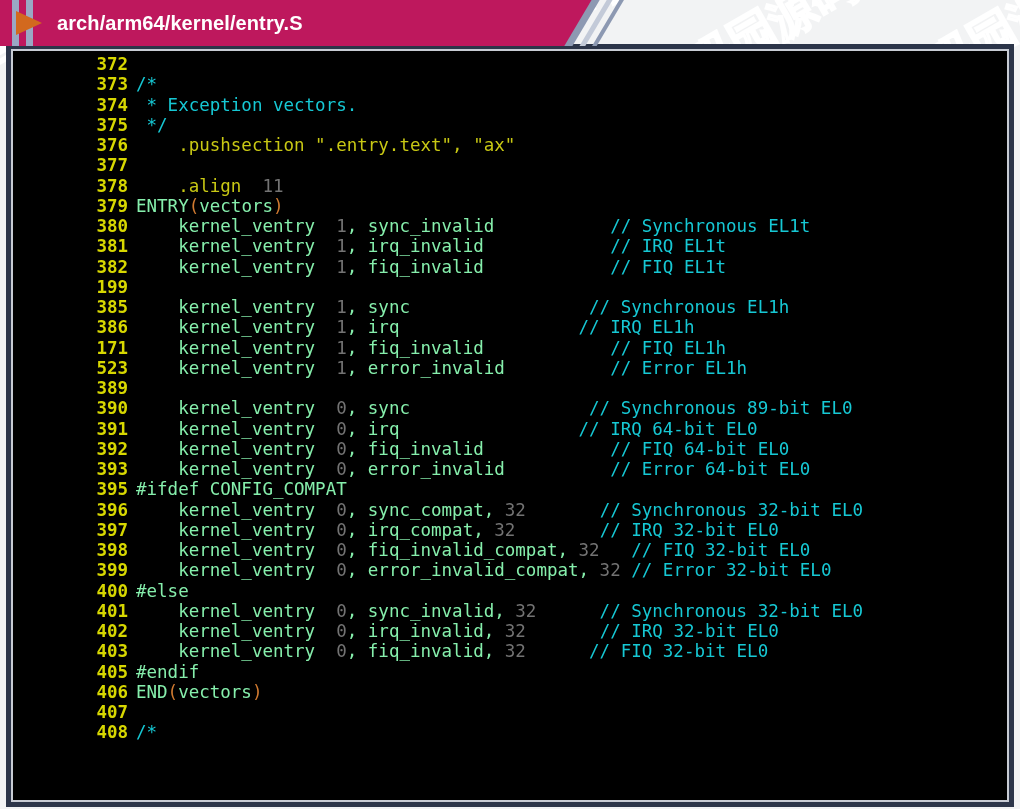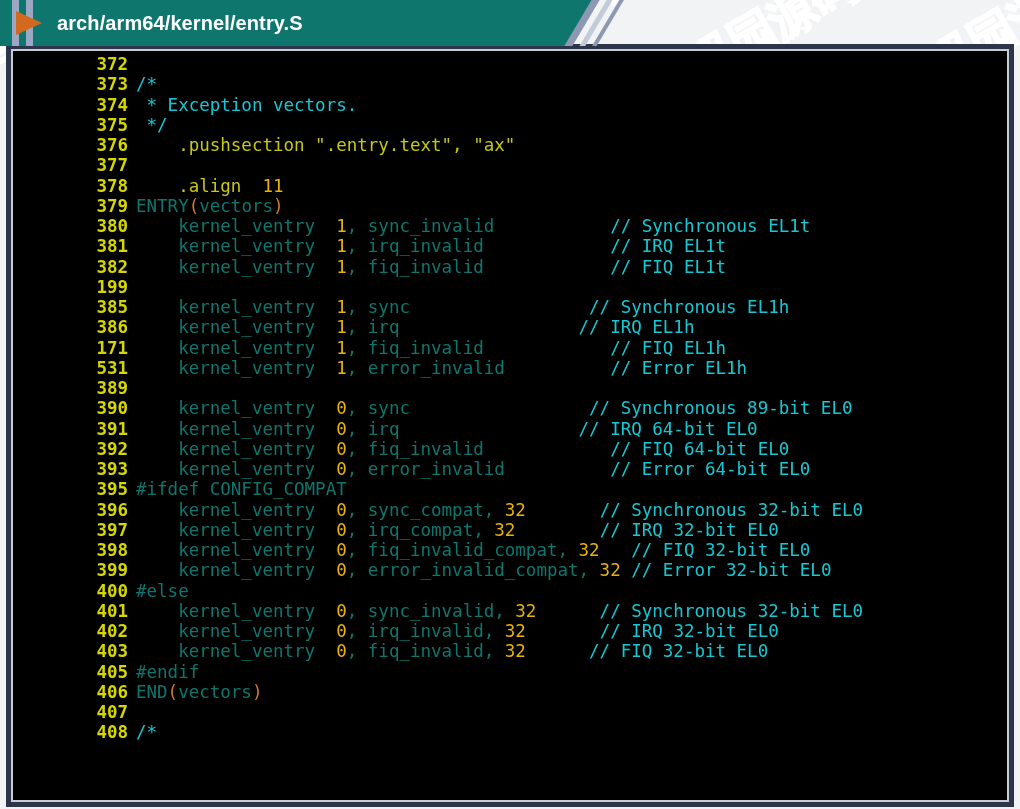--- a/index.html
+++ b/index.html
@@ -33,21 +33,21 @@
   }
 
   
   #titlebar {
     position: absolute;
     left: 0;
     top: 0;
     width: 640px;
     height: 46px;
     z-index: 3;
-    background: #0f766e;
+    background: #be185d;
     -webkit-clip-path: polygon(0 0, 598px 0, 566px 46px, 0 46px);
     clip-path: polygon(0 0, 598px 0, 566px 46px, 0 46px);
     display: flex;
     align-items: center;
   }
   #tb-bars {
     position: absolute;
     left: 12px;
     top: 0;
     height: 46px;
@@ -141,22 +141,22 @@
     color: #d7d700;
     font-weight: 700;
     padding-right: 8px;
     box-sizing: border-box;
     -webkit-user-select: none;
     user-select: none;
   }
   .src { color: #18b2b2; }
 
   
-  .c-cyan   { color: #0f766e; margin-top: 21px; }
-  .c-mag    { color: #eab308; text-align: center; }
+  .c-cyan   { color: #86efac; margin-top: 21px; }
+  .c-mag    { color: #737373; text-align: center; }
   .c-yel    { color: #c8c814; }
   .c-orange { color: #d07a30; }
   .c-cmt    { color: #16c8d4; }
 </style>
 </head>
 <body>
 
 <div id="wm-layer">
   <svg viewBox="0 0 1020 120" xmlns="http://www.w3.org/2000/svg">
     <defs>
@@ -205,21 +205,21 @@
         <div class="row"><span class="ln">377</span><span class="src"></span></div>
         <div class="row"><span class="ln">378</span><span class="src"><span class="c-yel">    .align  </span><span class="c-mag">11</span></span></div>
         <div class="row"><span class="ln">379</span><span class="src"><span class="c-cyan">ENTRY</span><span class="c-orange">(</span><span class="c-cyan">vectors</span><span class="c-orange">)</span></span></div>
         <div class="row"><span class="ln">380</span><span class="src"><span class="c-cyan">    kernel_ventry  </span><span class="c-mag">1</span><span class="c-cyan">, sync_invalid           </span><span class="c-cmt">// Synchronous EL1t</span></span></div>
         <div class="row"><span class="ln">381</span><span class="src"><span class="c-cyan">    kernel_ventry  </span><span class="c-mag">1</span><span class="c-cyan">, irq_invalid            </span><span class="c-cmt">// IRQ EL1t</span></span></div>
         <div class="row"><span class="ln">382</span><span class="src"><span class="c-cyan">    kernel_ventry  </span><span class="c-mag">1</span><span class="c-cyan">, fiq_invalid            </span><span class="c-cmt">// FIQ EL1t</span></span></div>
         <div class="row"><span class="ln">199</span><span class="src"></span></div>
         <div class="row"><span class="ln">385</span><span class="src"><span class="c-cyan">    kernel_ventry  </span><span class="c-mag">1</span><span class="c-cyan">, sync                 </span><span class="c-cmt">// Synchronous EL1h</span></span></div>
         <div class="row"><span class="ln">386</span><span class="src"><span class="c-cyan">    kernel_ventry  </span><span class="c-mag">1</span><span class="c-cyan">, irq                 </span><span class="c-cmt">// IRQ EL1h</span></span></div>
         <div class="row"><span class="ln">171</span><span class="src"><span class="c-cyan">    kernel_ventry  </span><span class="c-mag">1</span><span class="c-cyan">, fiq_invalid            </span><span class="c-cmt">// FIQ EL1h</span></span></div>
-        <div class="row"><span class="ln">531</span><span class="src"><span class="c-cyan">    kernel_ventry  </span><span class="c-mag">1</span><span class="c-cyan">, error_invalid          </span><span class="c-cmt">// Error EL1h</span></span></div>
+        <div class="row"><span class="ln">523</span><span class="src"><span class="c-cyan">    kernel_ventry  </span><span class="c-mag">1</span><span class="c-cyan">, error_invalid          </span><span class="c-cmt">// Error EL1h</span></span></div>
         <div class="row"><span class="ln">389</span><span class="src"></span></div>
         <div class="row"><span class="ln">390</span><span class="src"><span class="c-cyan">    kernel_ventry  </span><span class="c-mag">0</span><span class="c-cyan">, sync                 </span><span class="c-cmt">// Synchronous 89-bit EL0</span></span></div>
         <div class="row"><span class="ln">391</span><span class="src"><span class="c-cyan">    kernel_ventry  </span><span class="c-mag">0</span><span class="c-cyan">, irq                 </span><span class="c-cmt">// IRQ 64-bit EL0</span></span></div>
         <div class="row"><span class="ln">392</span><span class="src"><span class="c-cyan">    kernel_ventry  </span><span class="c-mag">0</span><span class="c-cyan">, fiq_invalid            </span><span class="c-cmt">// FIQ 64-bit EL0</span></span></div>
         <div class="row"><span class="ln">393</span><span class="src"><span class="c-cyan">    kernel_ventry  </span><span class="c-mag">0</span><span class="c-cyan">, error_invalid          </span><span class="c-cmt">// Error 64-bit EL0</span></span></div>
         <div class="row"><span class="ln">395</span><span class="src"><span class="c-cyan">#ifdef CONFIG_COMPAT</span></span></div>
         <div class="row"><span class="ln">396</span><span class="src"><span class="c-cyan">    kernel_ventry  </span><span class="c-mag">0</span><span class="c-cyan">, sync_compat, </span><span class="c-mag">32</span><span class="c-cyan">       </span><span class="c-cmt">// Synchronous 32-bit EL0</span></span></div>
         <div class="row"><span class="ln">397</span><span class="src"><span class="c-cyan">    kernel_ventry  </span><span class="c-mag">0</span><span class="c-cyan">, irq_compat, </span><span class="c-mag">32</span><span class="c-cyan">        </span><span class="c-cmt">// IRQ 32-bit EL0</span></span></div>
         <div class="row"><span class="ln">398</span><span class="src"><span class="c-cyan">    kernel_ventry  </span><span class="c-mag">0</span><span class="c-cyan">, fiq_invalid_compat, </span><span class="c-mag">32</span><span class="c-cyan">   </span><span class="c-cmt">// FIQ 32-bit EL0</span></span></div>
         <div class="row"><span class="ln">399</span><span class="src"><span class="c-cyan">    kernel_ventry  </span><span class="c-mag">0</span><span class="c-cyan">, error_invalid_compat, </span><span class="c-mag">32</span><span class="c-cyan"> </span><span class="c-cmt">// Error 32-bit EL0</span></span></div>

